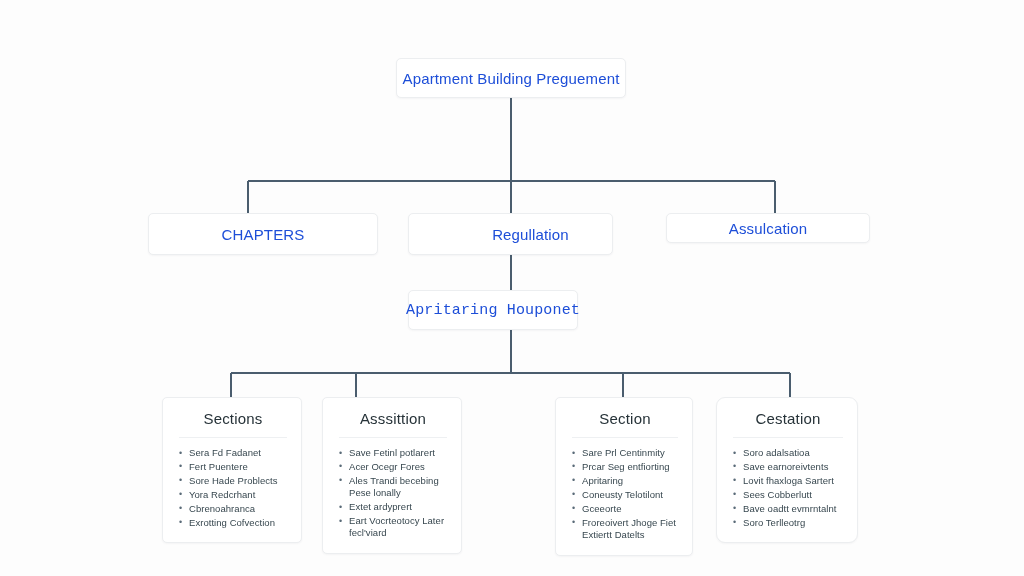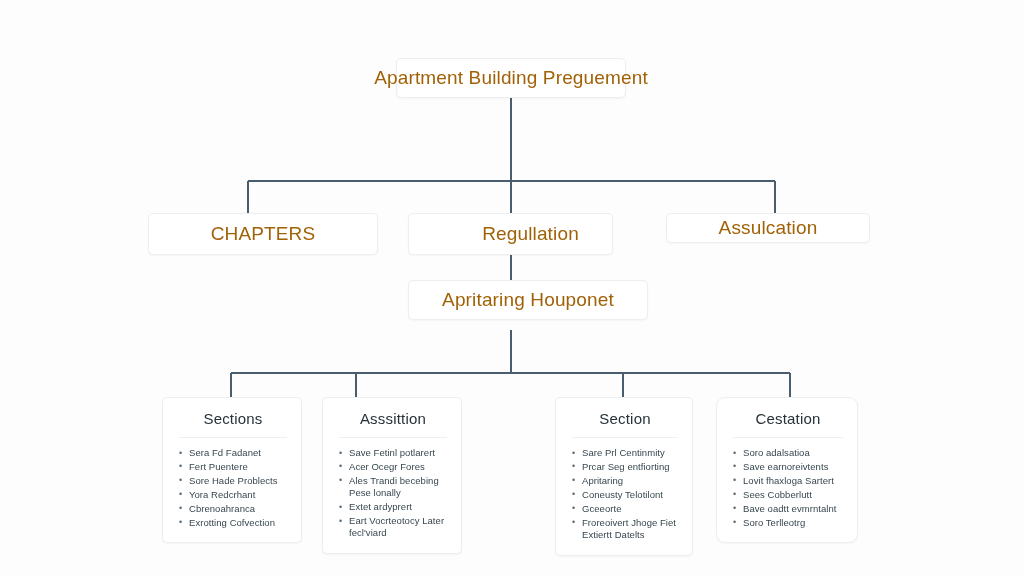--- a/index.html
+++ b/index.html
@@ -36,42 +36,42 @@
     box-sizing: border-box;
     background: #ffffff;
     border: 1px solid #eceef0;
     border-radius: 5px;
     box-shadow: 0 1px 2px rgba(40,55,70,0.045);
     display: flex;
     align-items: center;
     justify-content: center;
   }
   .node-label {
-    color: #a16207;
-    font-size: 19px;
+    color: #1d4ed8;
+    font-size: 15px;
     font-weight: 400;
     letter-spacing: 0.15px;
     white-space: nowrap;
   }
 
   
   #node-root {
     left: 396px;
     top: 58px;
     width: 230px;
     height: 40px;
   }
 
   
   #node-chapters   { left: 148px; top: 213px; width: 230px; height: 42px; }
   #node-regulation { left: 408px; top: 213px; width: 205px; height: 42px; padding-left: 40px; }
   #node-assulcation{ left: 666px; top: 213px; width: 204px; height: 30px; }
 
   
-  #node-apritaring { left: 408px; top: 280px; width: 240px; height: 40px; }
+  #node-apritaring { left: 408px; top: 290px; width: 170px; height: 40px; font-family: Liberation Mono, monospace; }
 
   
   .card {
     position: absolute;
     box-sizing: border-box;
     background: #ffffff;
     border: 1px solid #eceef0;
     border-radius: 5px;
     box-shadow: 0 1px 2px rgba(40,55,70,0.045);
     padding: 12px 14px 12px 16px;

